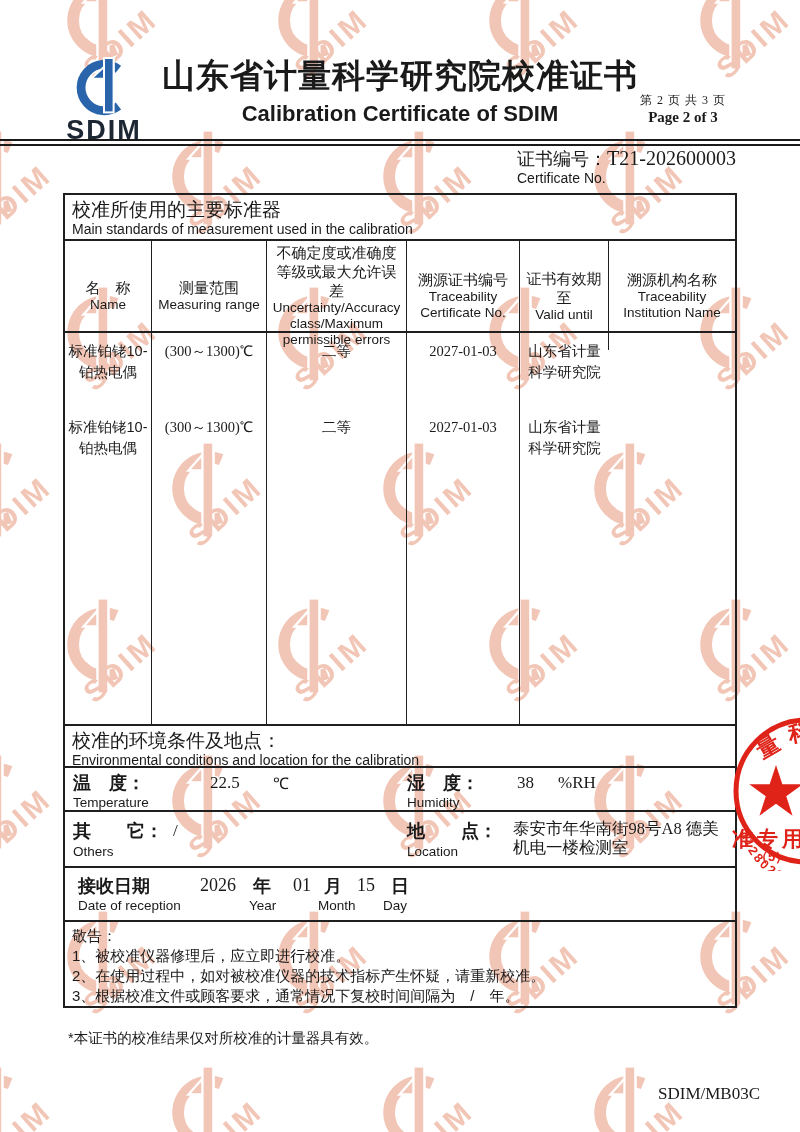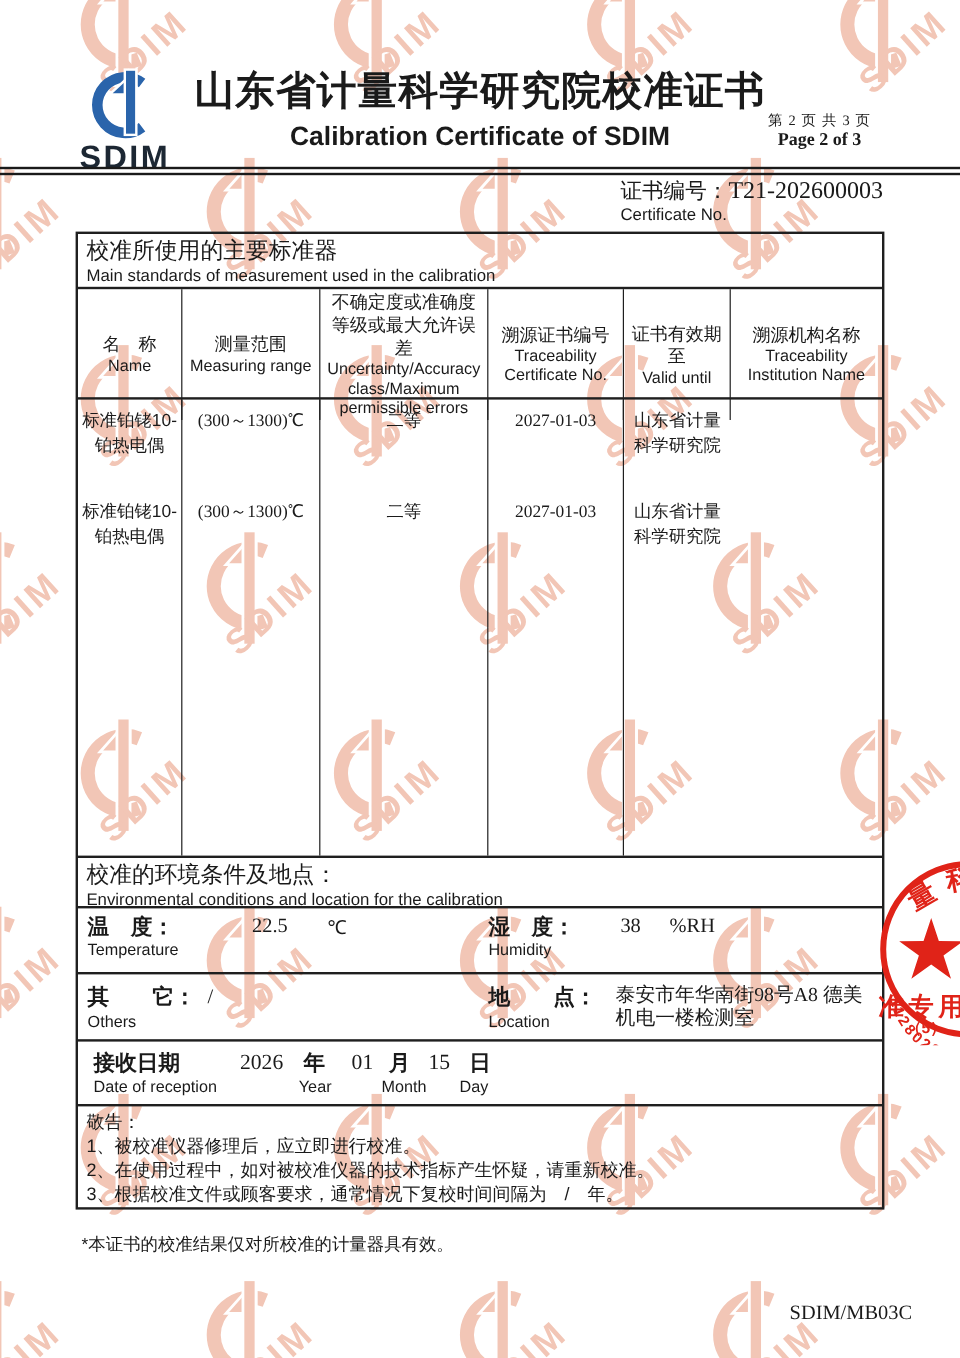--- a/index.html
+++ b/index.html
@@ -50,21 +50,21 @@
   .data-area{flex:1 1 auto;}
   .dcol{border-right:1px solid #1f1f1f;text-align:center;padding:0 3px;box-sizing:border-box;}
   .dcol:last-child{border-right:none;}
   .entry{min-height:76px;padding-top:8px;box-sizing:border-box;font-size:14.5px;line-height:21px;}
   .serif-cell{font-family:"Liberation Serif",serif;font-size:15px;}
   
   .trow{border-top:2px solid #1f1f1f;position:relative;box-sizing:border-box;}
   .env-title{height:42px;padding:3px 7px 0 7px;}
   .env-title .cn{font-size:19px;line-height:23px;}
   .env-title .en{font-size:14px;line-height:16px;}
-  .r-temp{height:55px;}
+  .r-temp{height:44px;}
   .r-oth{height:56px;}
   .r-recv{height:54px;}
   .r-notice{height:86px;padding:4px 7px 0 7px;font-size:15px;line-height:20px;}
   .abs{position:absolute;white-space:nowrap;}
   .lbl-cn{font-size:18px;font-weight:bold;}
   .val-serif{font-family:"Liberation Serif",serif;font-size:17px;}
   .lbl-en{font-size:13.5px;}
   .loc-val{font-family:"Liberation Serif",serif;font-size:16.5px;line-height:19px;
     width:218px;white-space:normal;text-align:left;}
   

